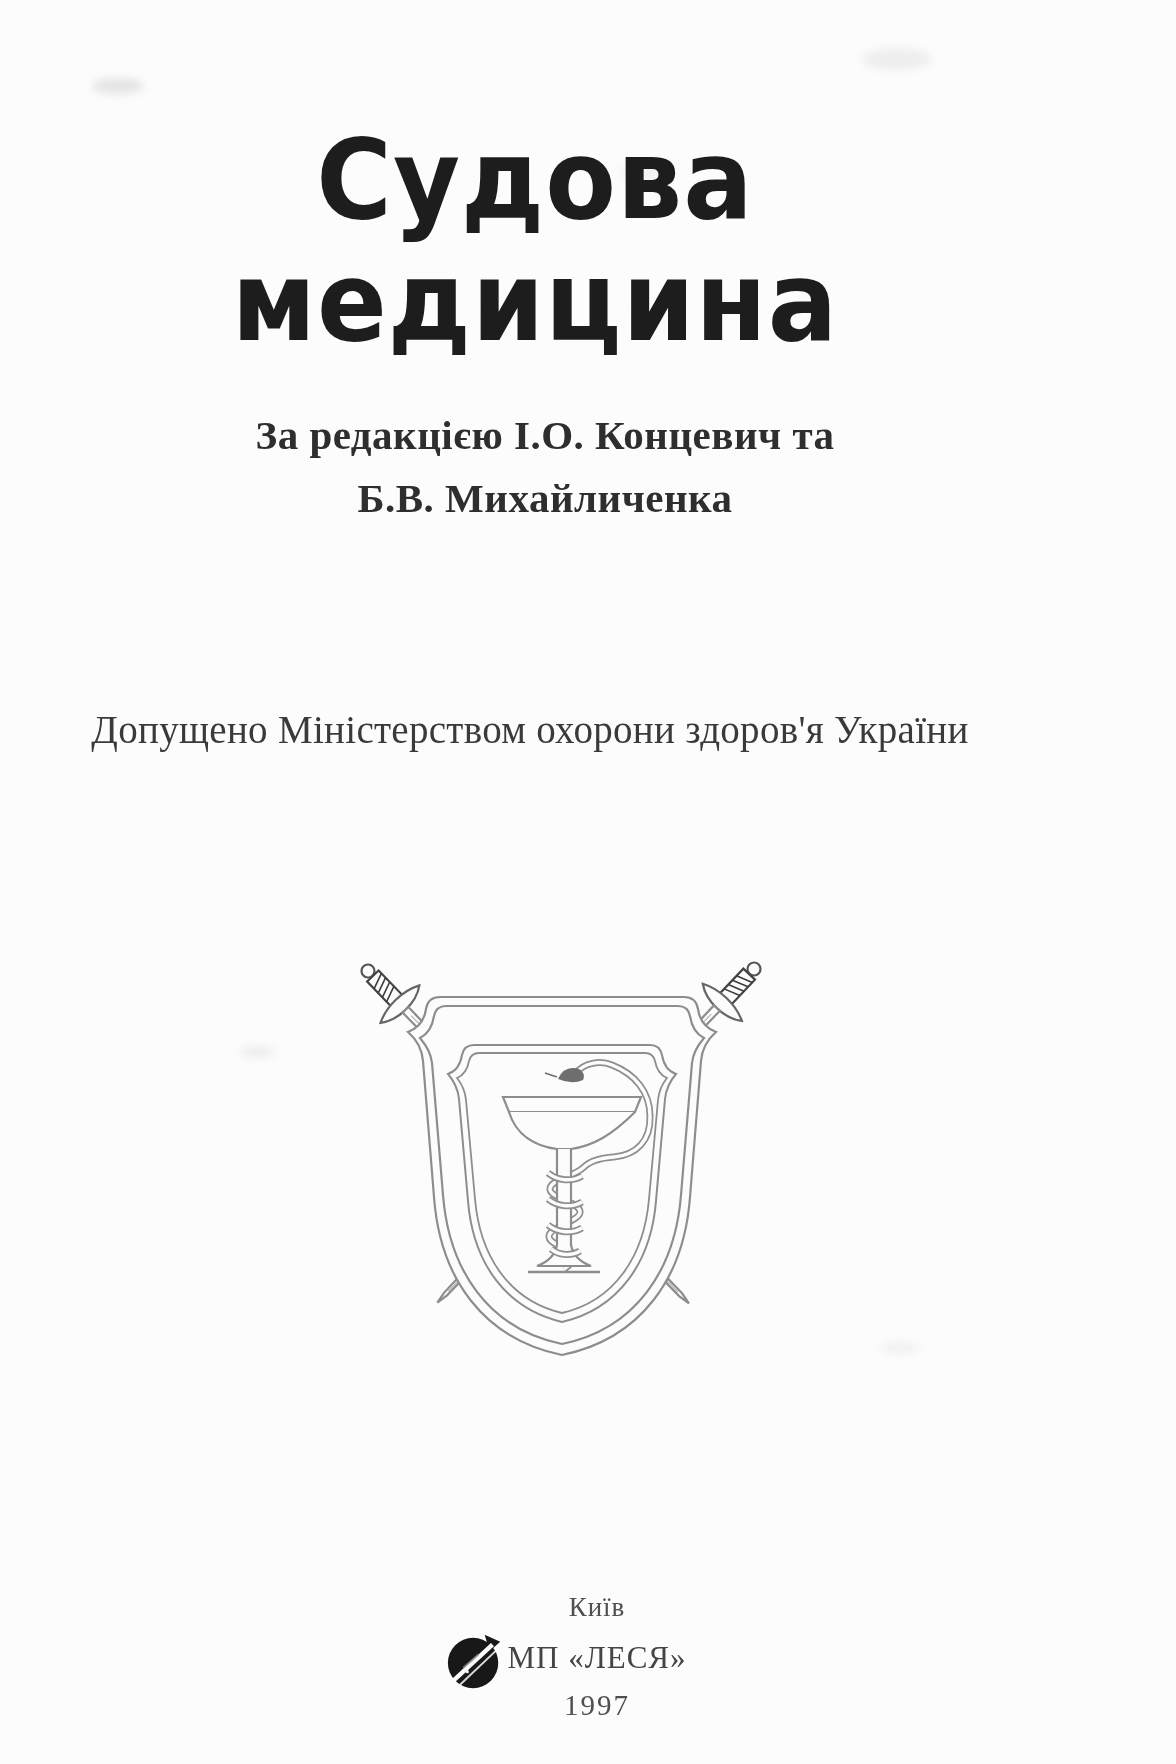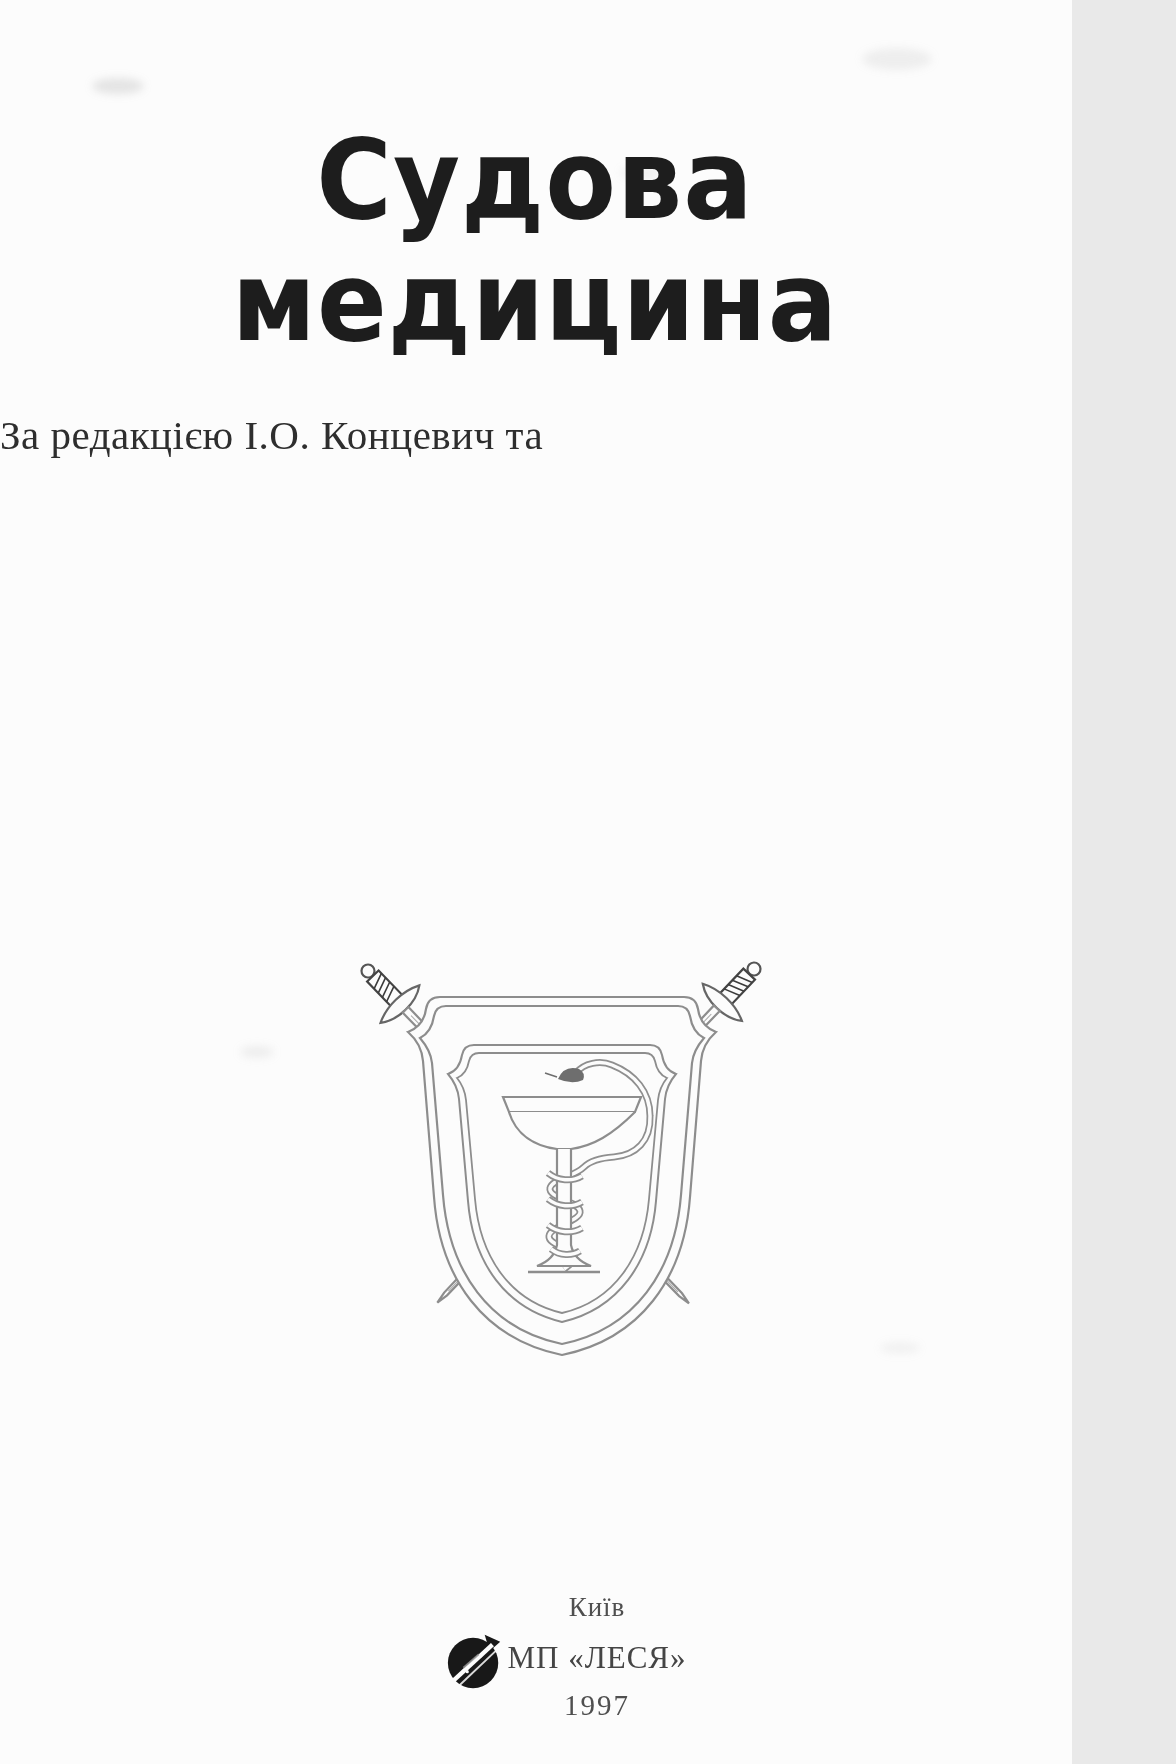--- a/index.html
+++ b/index.html
@@ -1,35 +1,36 @@
 <!DOCTYPE html>
 <html><head>
 <meta charset="utf-8">
 <style>
   html,body{margin:0;padding:0;background:#e9e9e9;}
   .page{
     position:relative;
-    width:1072px;height:1764px;
+    width:1176px;height:1764px;
     background:#fcfcfc;
     overflow:hidden;
     font-family:"Liberation Serif","DejaVu Serif",serif;
   }
   .title{
     position:absolute;top:128px;left:0;width:1070px;
     margin:0;text-align:center;
     font-family:"DejaVu Sans","Liberation Sans",sans-serif;
     font-weight:700;font-size:103px;line-height:1.1;
     letter-spacing:1px;word-spacing:0.40em;
     color:#1d1d1d;
     transform:scaleY(1.08);
   }
   .editors{
     position:absolute;top:404px;left:0;width:1090px;
+    text-align:center;
     font-size:41px;line-height:63px;
-    color:#2e2e2e;letter-spacing:0.5px;
+    color:#2e2e2e;letter-spacing:0.5px;font-weight:bold;
   }
   .approval{
     position:absolute;top:694px;left:0;width:1060px;
     text-align:center;
     font-size:39px;line-height:71px;
     color:#3a3a3a;letter-spacing:0.3px;
   }
   .emblem{position:absolute;top:945px;left:352px;width:424px;height:438px;}
   .emblem svg{display:block;width:100%;height:100%;}
   .imprint{
@@ -56,23 +57,25 @@
   <div class="smudge s1"></div>
   <div class="smudge s2"></div>
   <div class="smudge s3"></div>
   <div class="smudge s4"></div>
   <div class="smudge s5"></div>
 
   <h1 class="title">Судова медицина</h1>
 
   <div class="editors">
     <div>За редакцією І.О. Концевич та</div>
+    <div>Б.В. Михайличенка</div>
   </div>
 
   <div class="approval">
+    <div>Допущено Міністерством охорони здоров'я України</div>
   </div>
 
   <div class="emblem">
     <svg viewBox="0 0 424 438" xmlns="http://www.w3.org/2000/svg">
 
       <g transform="translate(16,26) rotate(46)" stroke="#555" fill="none" stroke-width="2.2">
         <circle cx="0" cy="0" r="6.5" fill="#fcfcfc"></circle>
         <rect x="7" y="-8" width="36" height="16" fill="#fcfcfc" stroke="#444"></rect>
         <path d="M11,-8 L17,8 M17,-8 L23,8 M23,-8 L29,8 M29,-8 L35,8" stroke="#3c3c3c" stroke-width="1.6"></path>
         <path d="M46,-27 C38,-11 38,11 46,27 C52,19 54,9 54,0 C54,-9 52,-19 46,-27 Z" fill="#fcfcfc" stroke="#666"></path>

